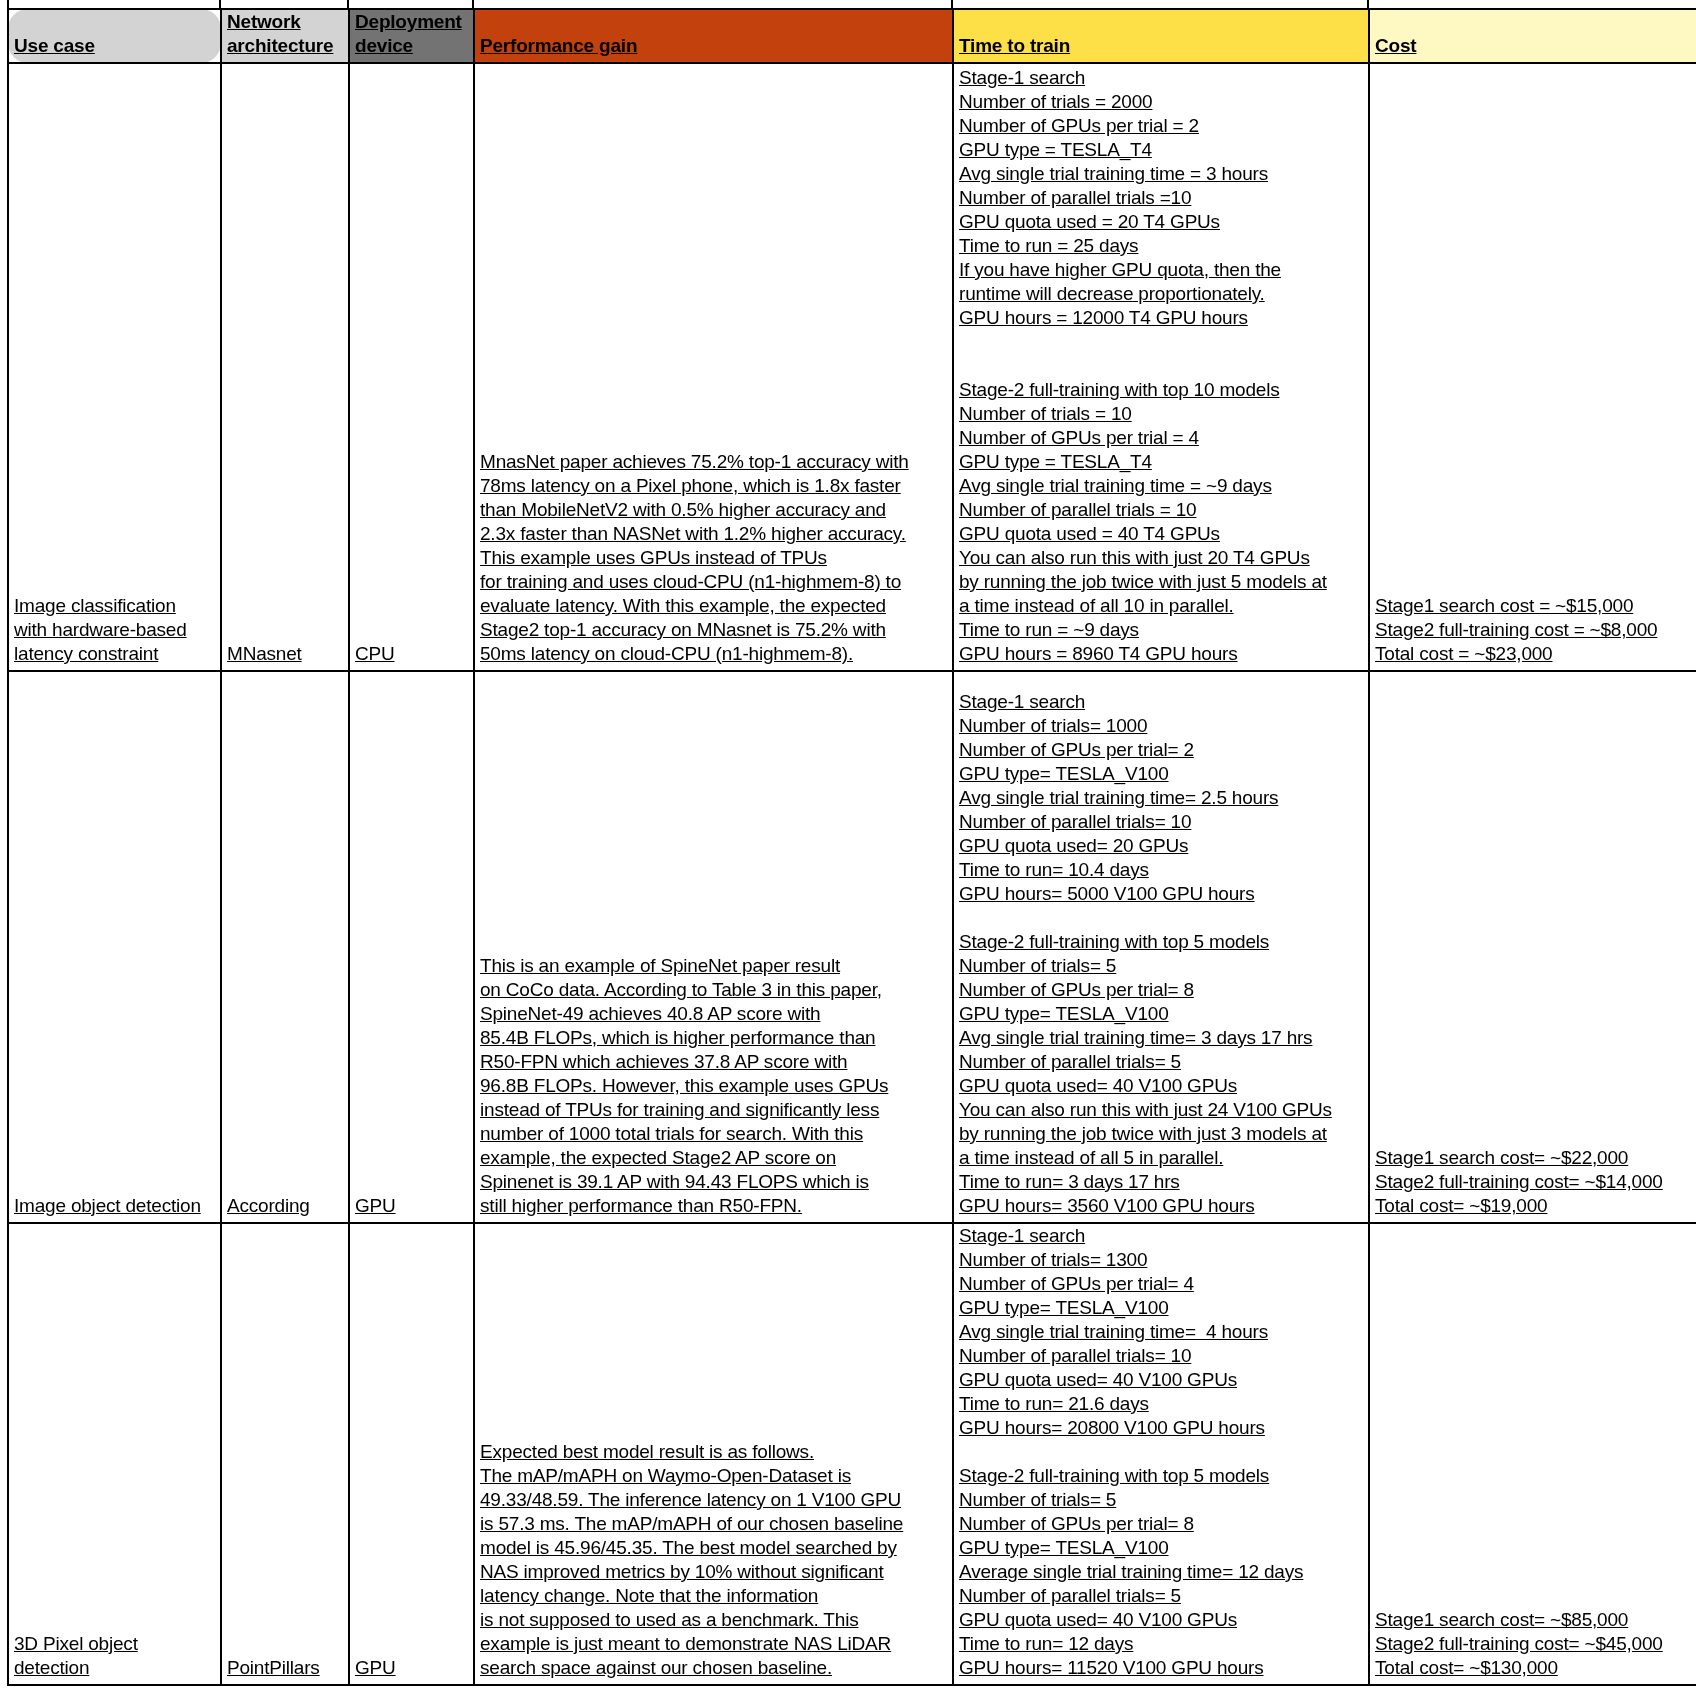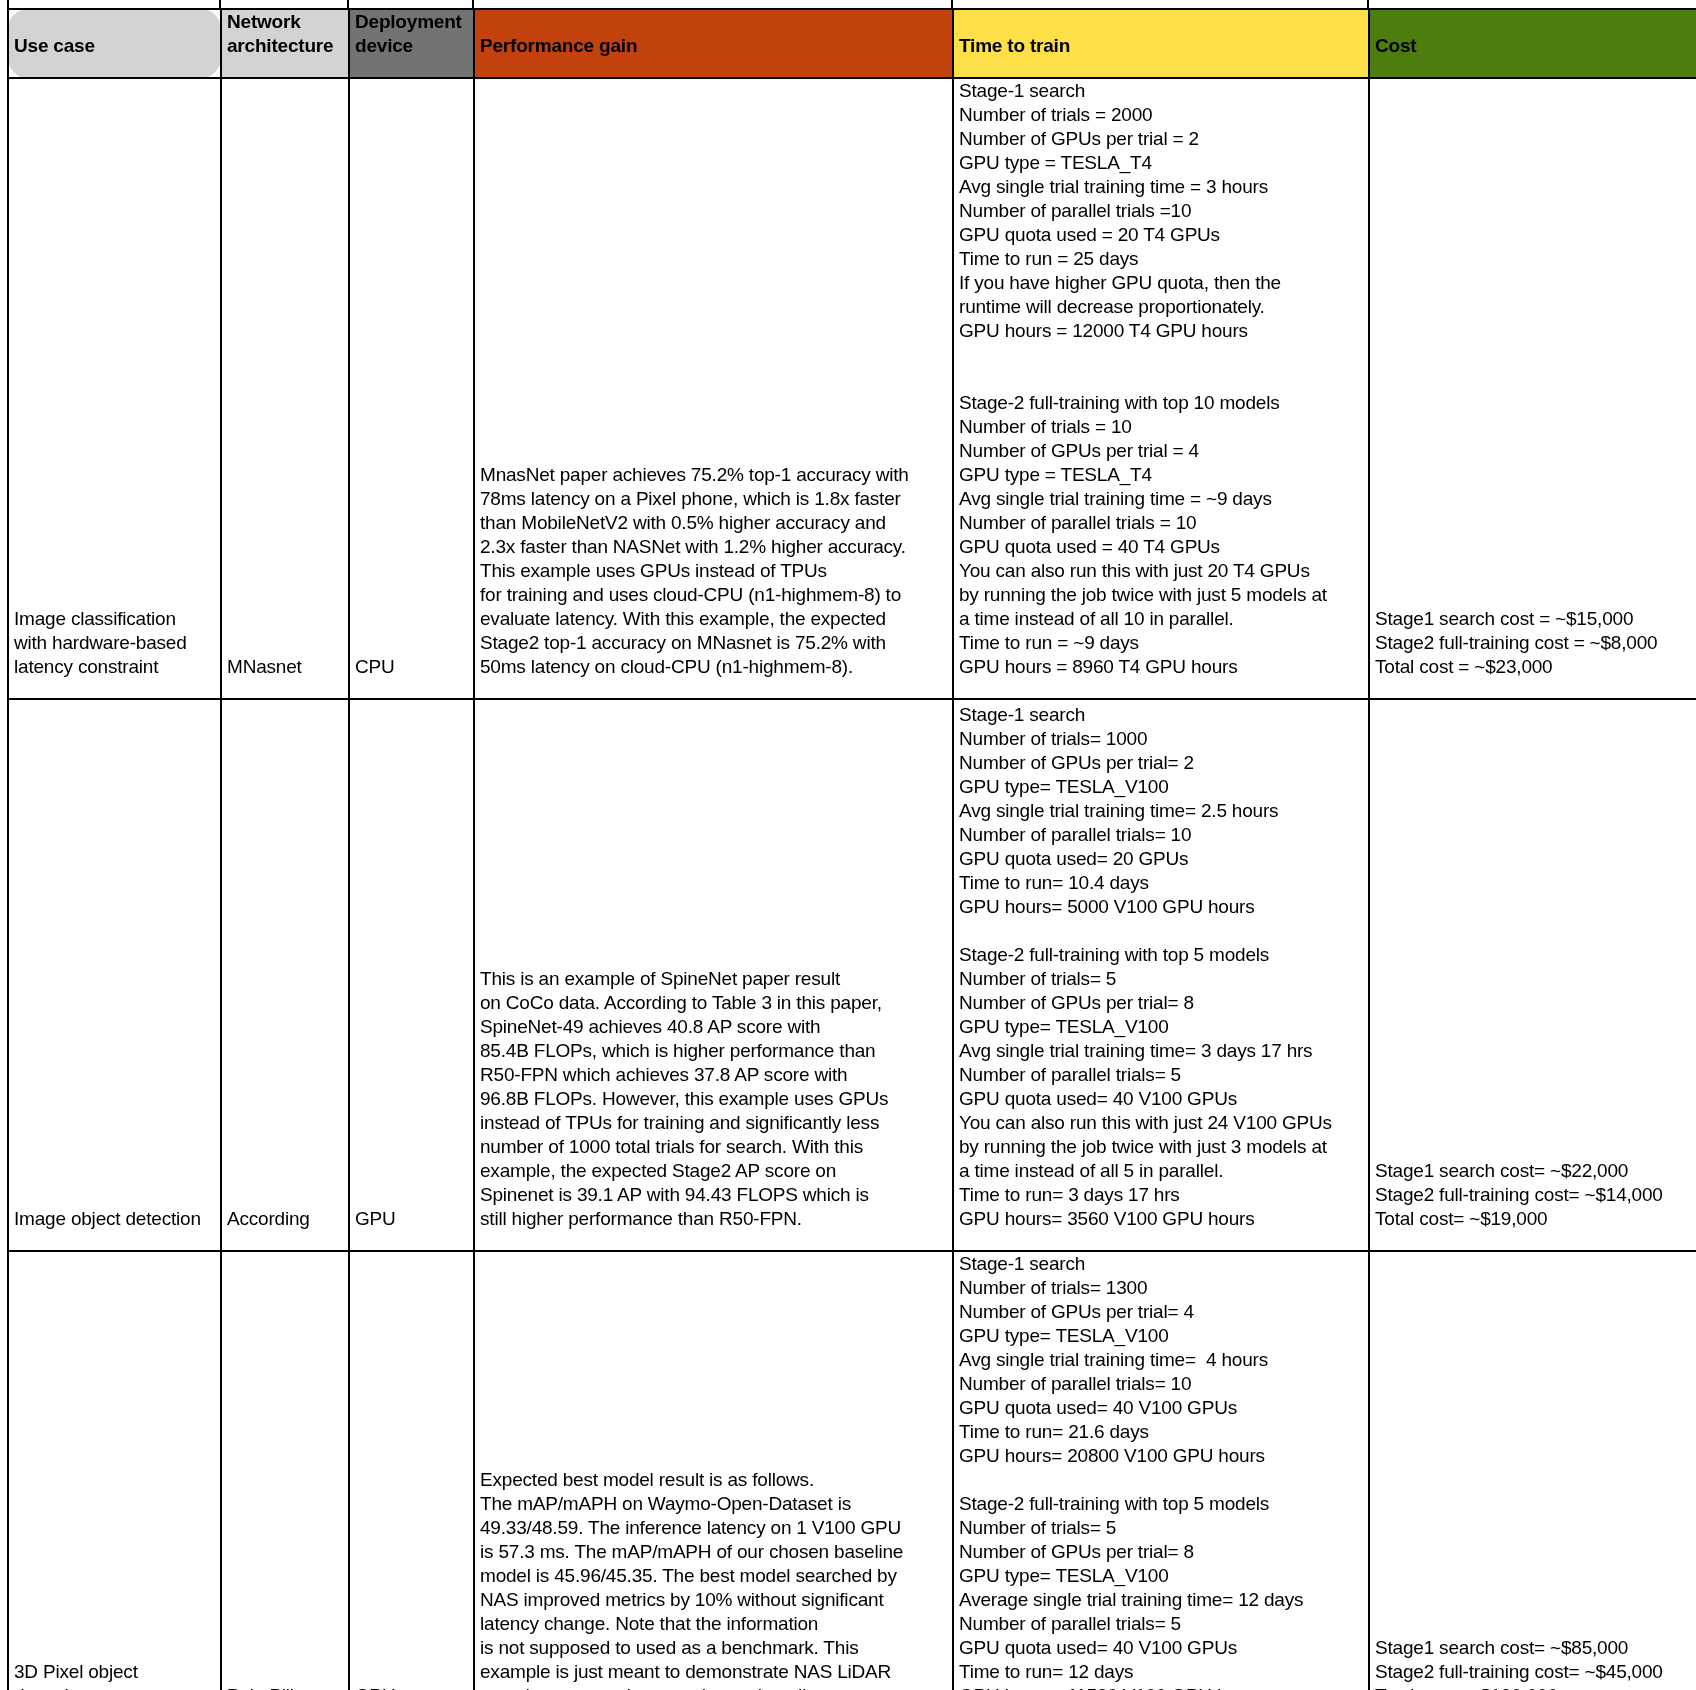--- a/index.html
+++ b/index.html
@@ -17,28 +17,29 @@
     left: 7px;
     top: 8px;
     width: 1689px;
     border-collapse: collapse;
     table-layout: fixed;
   }
   .grid th, .grid td {
     border: 2px solid #000000;
     vertical-align: bottom;
     text-align: left;
-    padding: 0 2px 19px 5px;
+    padding: 0 2px 4px 5px;
     white-space: pre-wrap;
     word-wrap: break-word;
     font-size: 19px;
     line-height: 24px;
     letter-spacing: -0.2px;
     font-weight: 400;
     overflow: hidden;
+    text-decoration: underline;
   }
   .grid th {
     font-weight: 700;
   }
   
   .stub {
     position: absolute;
     top: 0;
     width: 2px;
     height: 10px;
@@ -68,21 +69,21 @@
     </colgroup>
     <thead>
       <tr style="height:54px">
         <th style="background: rgb(211, 211, 211); border-radius: 20px;">Use case</th>
         <th style="background: rgb(211, 211, 211);">Network
 architecture</th>
         <th style="background: #737373;">Deployment
 device</th>
         <th style="background: #c2410c;">Performance gain</th>
         <th style="background: #fde047;">Time to train</th>
-        <th style="background: #4d7c0f;">Cost</th>
+        <th style="background: #fef9c3;">Cost</th>
       </tr>
     </thead>
     <tbody>
       <tr style="height:608px">
         <td>Image classification
 with hardware-based
 latency constraint</td>
         <td>MNasnet</td>
         <td>CPU</td>
         <td>MnasNet paper achieves 75.2% top-1 accuracy with

